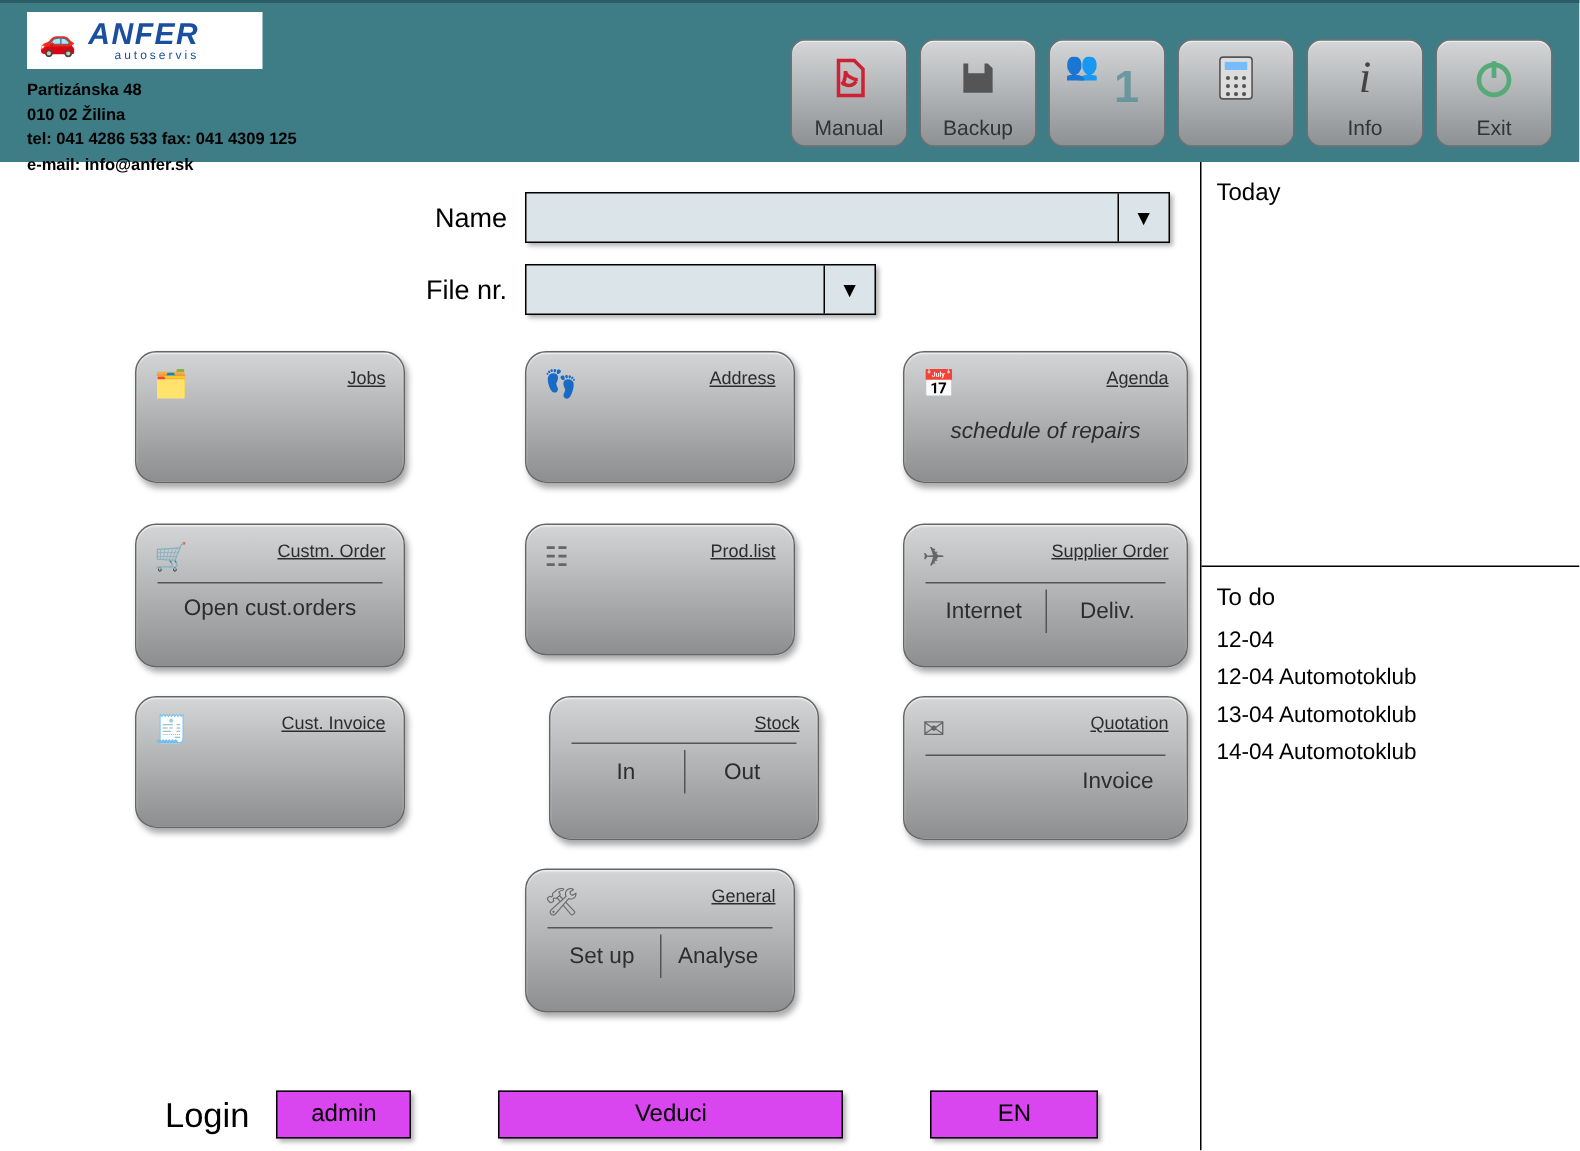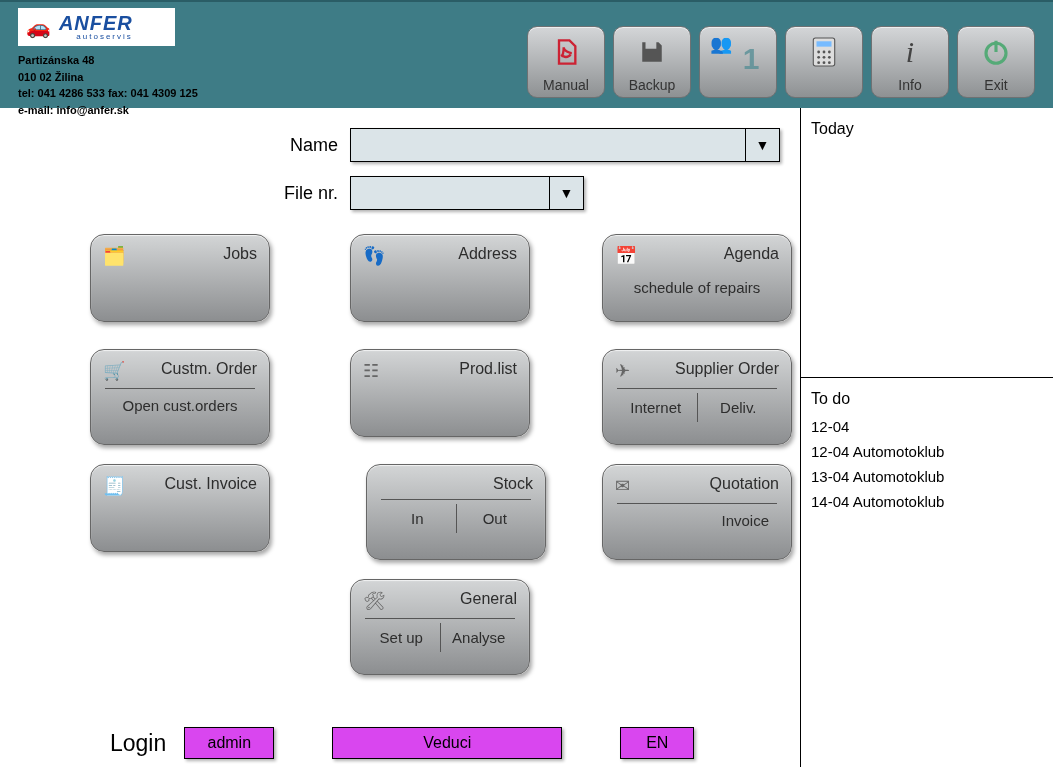--- a/index.html
+++ b/index.html
@@ -80,39 +80,39 @@
     border-radius: 14px;
     background: linear-gradient(#d3d5d6, #8c8e90);
     border: 1px solid #666;
     box-shadow: 2px 3px 4px rgba(0,0,0,0.35), inset 0 1px 1px rgba(255,255,255,0.7);
     color:#2d2d2d;
     cursor:pointer;
   }
   .tile-inner { padding: 10px 12px 8px 12px; height:100%; display:flex; flex-direction:column;}
   .tile-top { display:flex; align-items:flex-start; }
   .tile-icon { width:28px; font-size:18px; color:#666; }
-  .tile-title { flex:1; text-align:right; font-size:16px; }
+  .tile-title { flex:1; text-align:right; font-size:12px;text-decoration:underline; }
   .tile-sub1 { text-align:center; font-size:15px; margin-top:4px;}
   .tile hr { border:none; border-top:1px solid #555; margin:6px 2px 4px 2px;}
   .tile-split { display:flex; }
   .tile-split > div { flex:1; text-align:center; font-size:15px; padding:6px 0;}
   .tile-split > div:first-child { border-right:1px solid #555; }
   .h88 { height:88px; }
   .h96 { height:96px; }
 
   
   .login-row { position:absolute; bottom: 8px; left: 0; right:0; display:flex; align-items:center; gap:18px; padding-left:110px;}
   .login-label { font-size:23px; }
   .field-box {
     height: 32px; background:#d946ef; border:1px solid #000;
     box-shadow: 2px 2px 3px rgba(0,0,0,0.3);
     display:flex; align-items:center; justify-content:center;
     font-size:16px;
   }
-  .fb-user{ width:90px;} .fb-role{ width:230px;} .fb-lang{width:74px;}
+  .fb-user{ width:90px;} .fb-role{ width:230px;} .fb-lang{width:112px;}
 </style>
 </head>
 <body>
 
 <div class="header">
   <div class="header-left">
     <div class="logo-box">
       <span class="logo-car">🚗</span>
       <span class="logo-text">
         <span class="logo-brand">ANFER</span>
@@ -222,21 +222,21 @@
         </div>
           </div>
       </div>
 
       <div class="tile h88" style="left:582px; top:10px; width:190px;">
         <div class="tile-inner">
           <div class="tile-top">
             <div class="tile-icon">📅</div>
             <div class="tile-title">Agenda</div>
           </div>
-          <div class="tile-sub1" style="margin-top:12px;">schedule of repairs</div>
+          <div class="tile-sub1" style="margin-top:12px;font-style:italic;">schedule of repairs</div>
         </div>
       </div>
 
       <div class="tile h96" style="left:70px; top:125px;">
         <div class="tile-inner">
           <div class="tile-top">
             <div class="tile-icon">🛒</div>
             <div class="tile-title">Custm. Order</div>
           </div>
           <hr>

